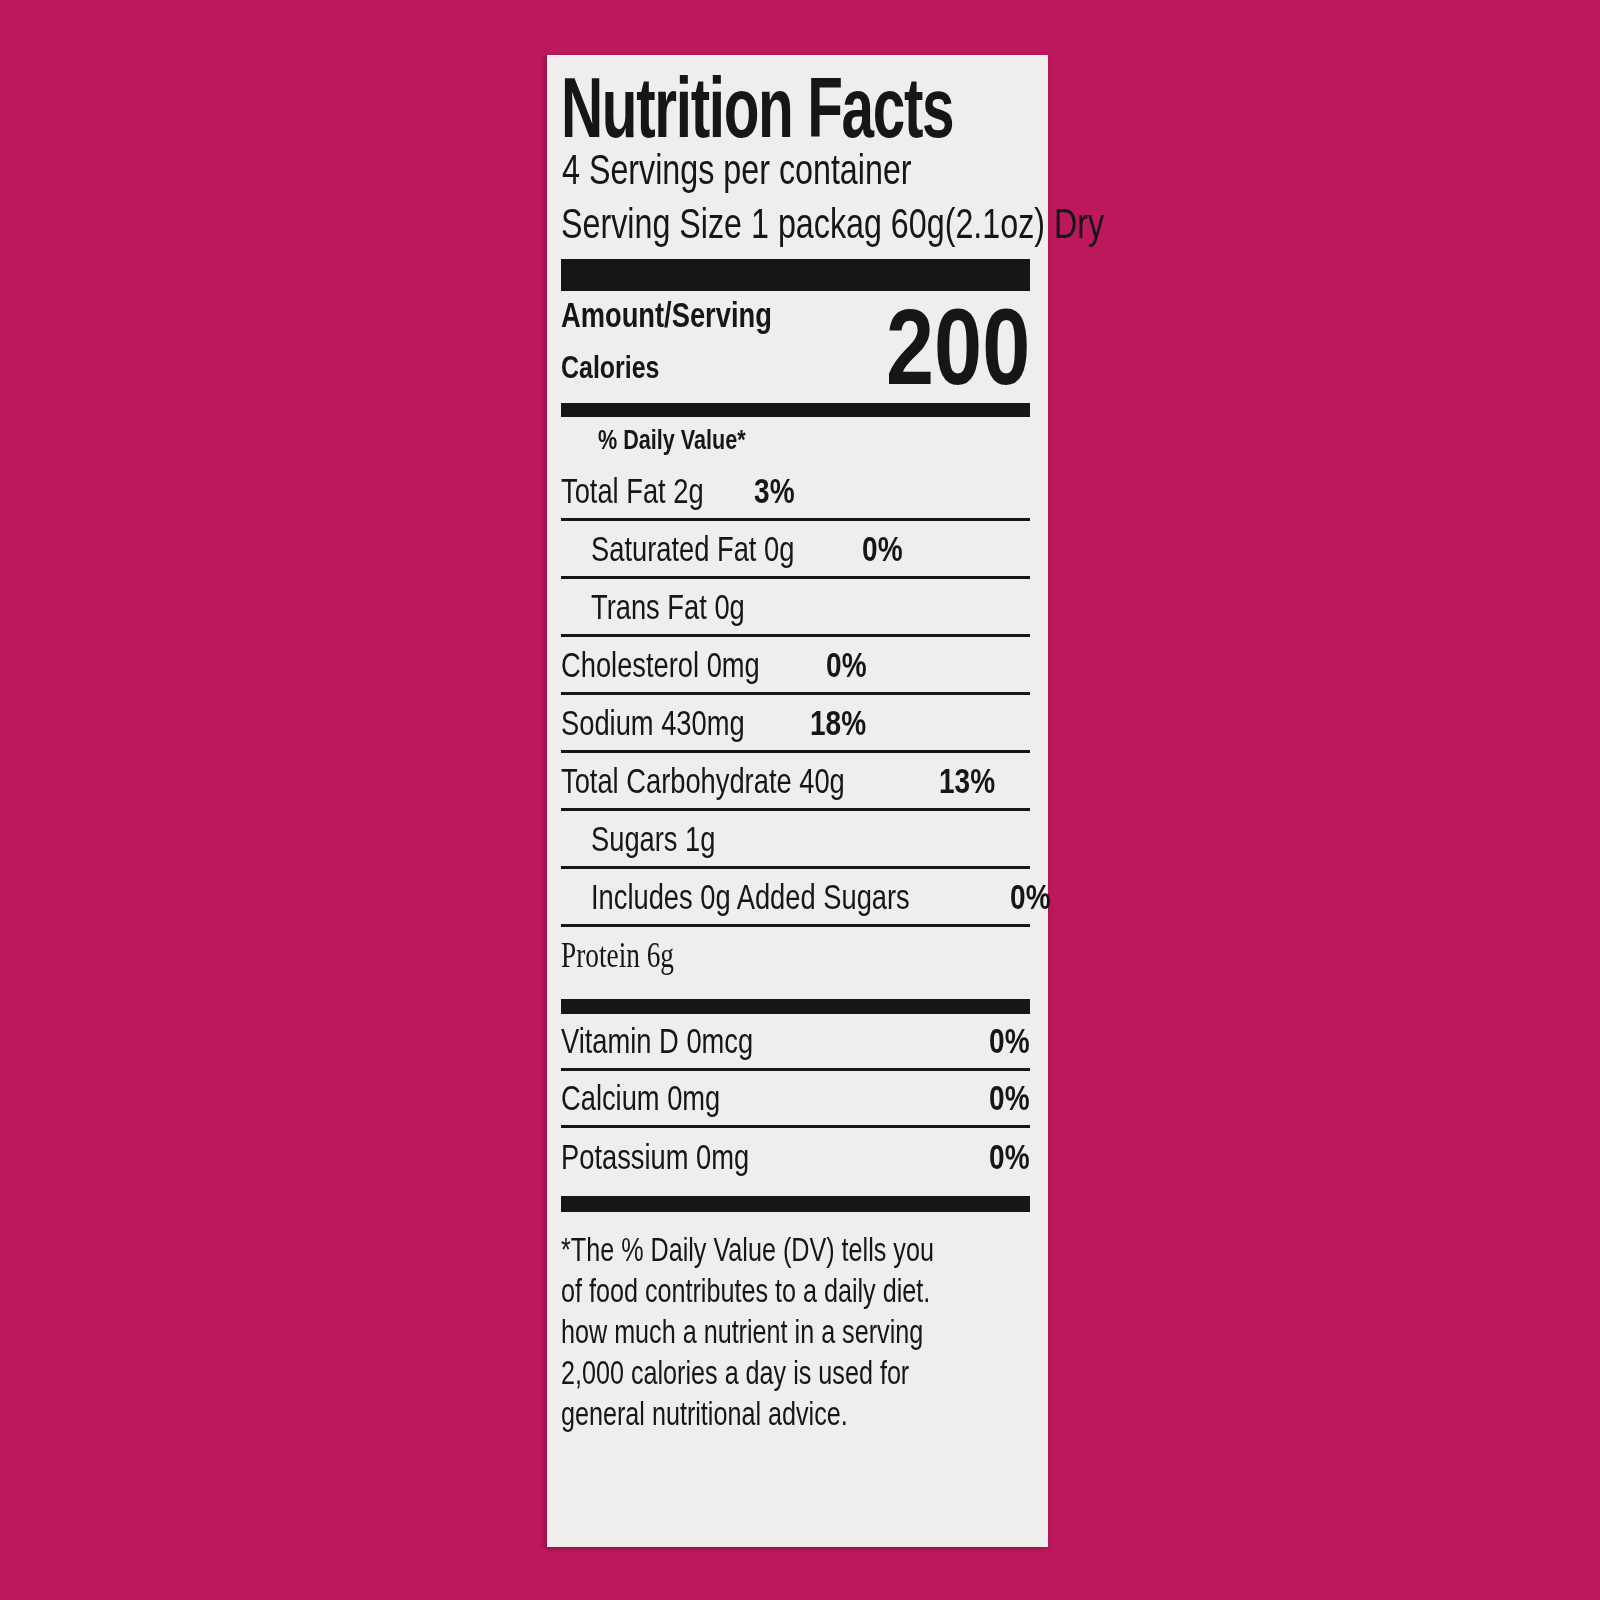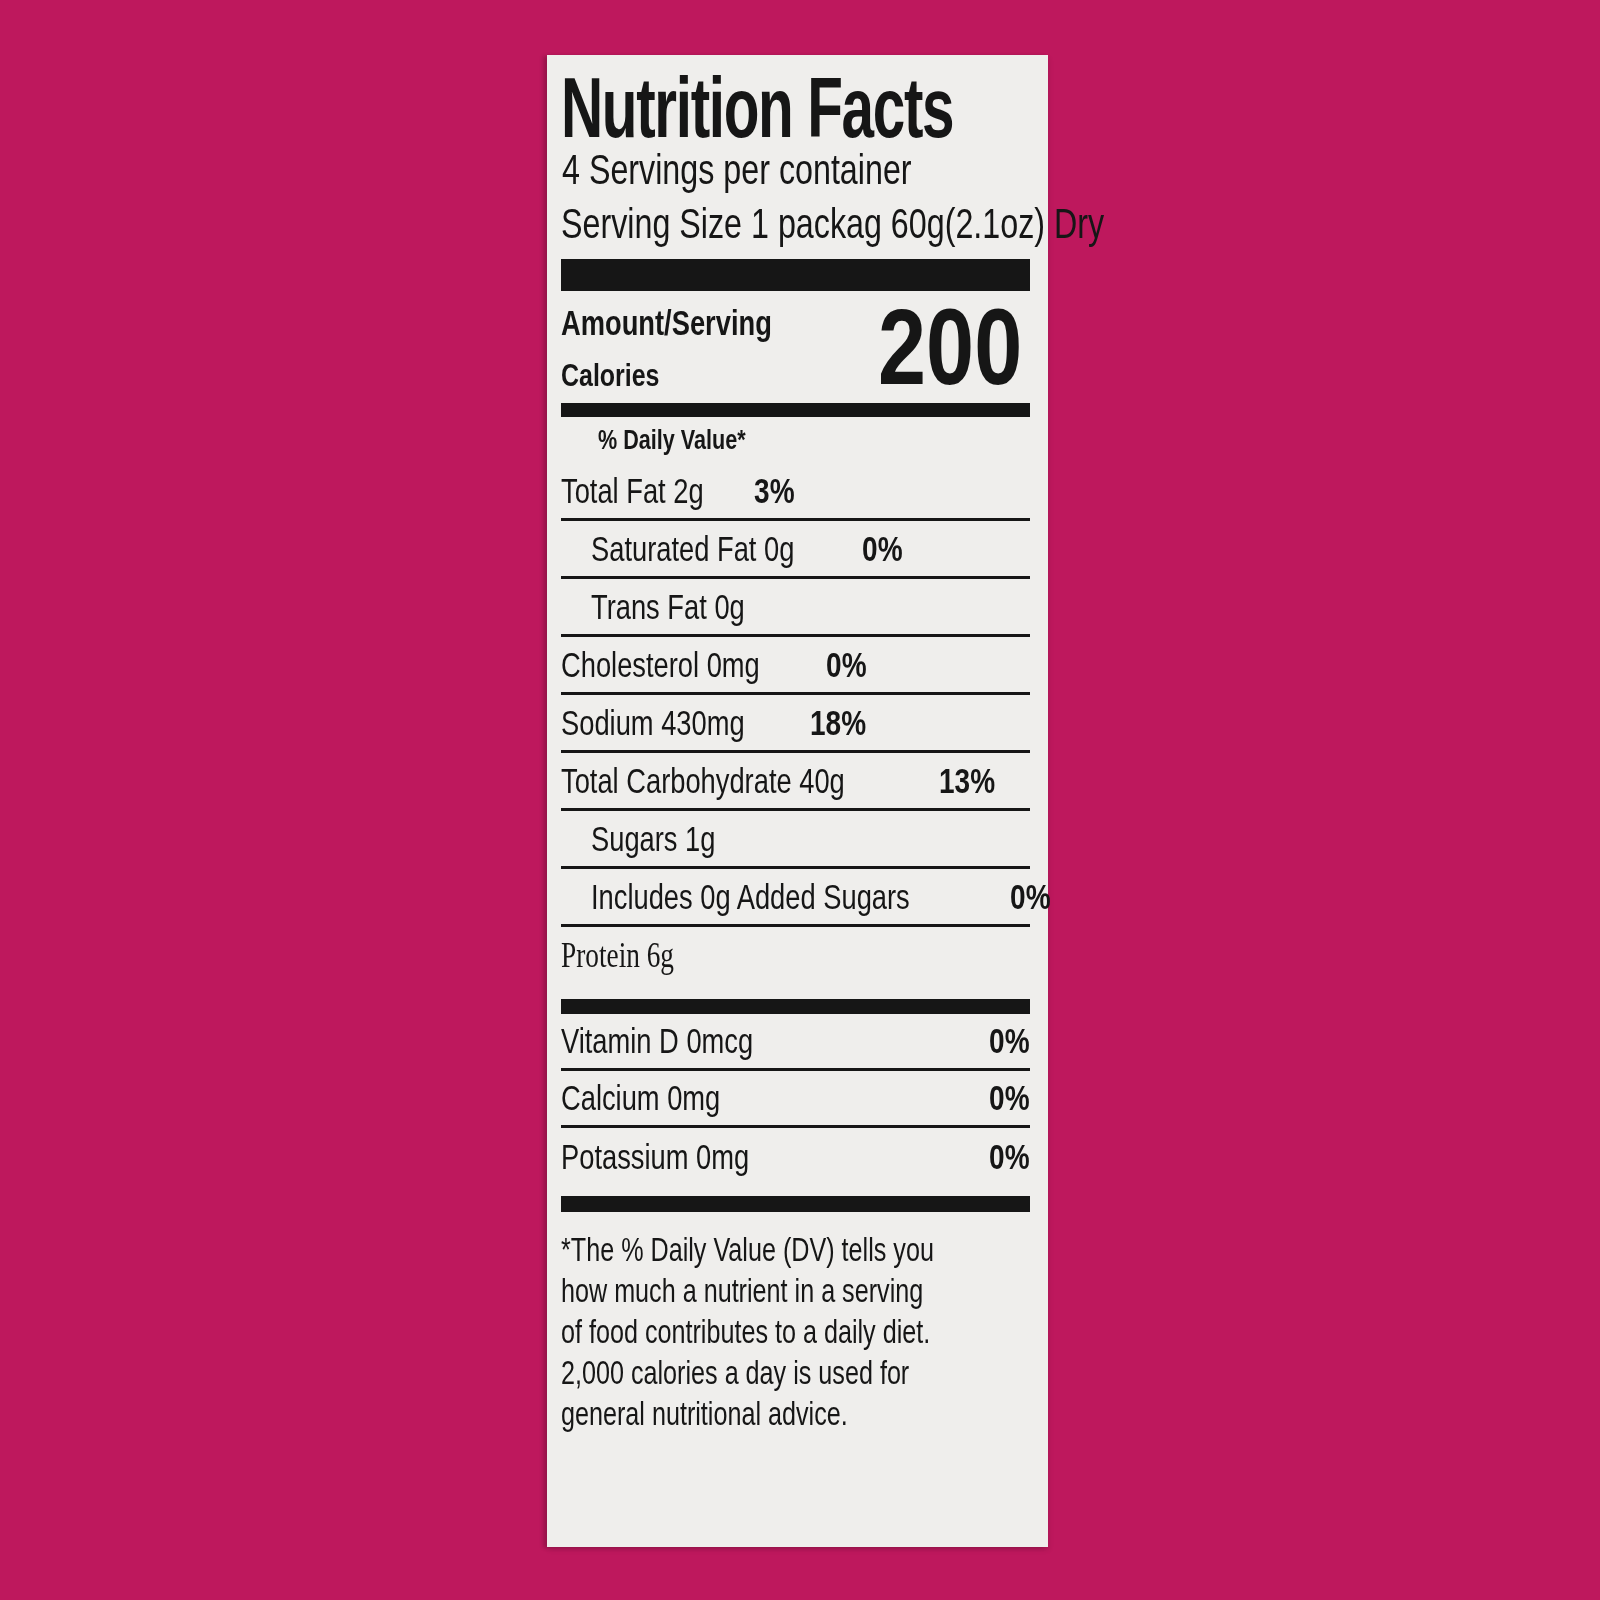--- a/index.html
+++ b/index.html
@@ -38,25 +38,25 @@
   .serv-line{height:44px;font-size:43px;line-height:44px;text-align:center;}
   .serv-line .cx{transform:scaleX(0.75);}
   .serv-size{margin-top:8px;height:48px;line-height:48px;}
   .bar{background:var(--ink);}
   .bar-thick{height:32px;margin-top:12px;}
   .bar-med{height:14px;}
   .cal-block{
     position:relative;
     height:112px;
   }
-  .cal-left{padding-top:12px;}
+  .cal-left{padding-top:4px;}
   .amount-serving{font-size:35px;font-weight:bold;line-height:40px;}
   .calories-word{font-size:32px;font-weight:bold;line-height:56px;margin-top:4px;}
   .cal-value{
-    position:absolute;right:8px;top:2px;
+    position:absolute;right:0;top:2px;
     font-size:108px;font-weight:bold;line-height:108px;
   }
   .dv-header{
     height:46px;line-height:46px;
     font-size:27px;font-weight:bold;
     text-align:left;
   }
   .nrow{
     display:flex;align-items:center;
     height:58px;
@@ -169,20 +169,20 @@
     </div>
     <div class="vrow noline">
       <span class="cx">Potassium 0mg</span>
       <span class="cxr pct">0%</span>
     </div>
 
     <div class="bar bar4"></div>
 
     <div class="footnote">
       <div class="foot-line"><span class="cx">*The % Daily Value (DV) tells you</span></div>
+      <div class="foot-line"><span class="cx">of food contributes to a daily diet.</span></div>
       <div class="foot-line"><span class="cx">how much a nutrient in a serving</span></div>
-      <div class="foot-line"><span class="cx">of food contributes to a daily diet.</span></div>
       <div class="foot-line"><span class="cx">2,000 calories a day is used for</span></div>
       <div class="foot-line"><span class="cx">general nutritional advice.</span></div>
     </div>
 
   </div>
 </div>
 
 </body></html>

